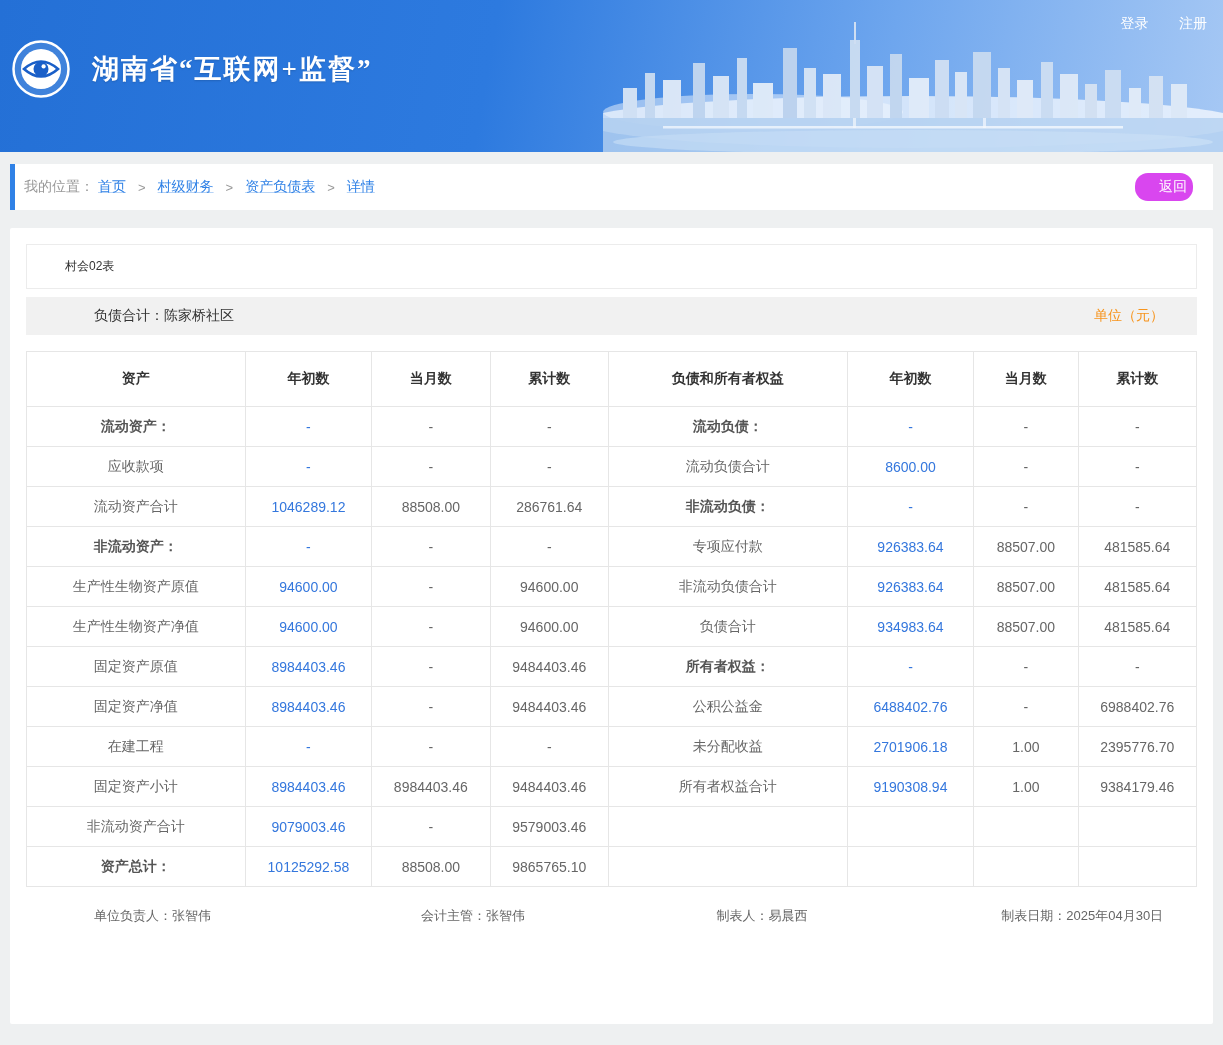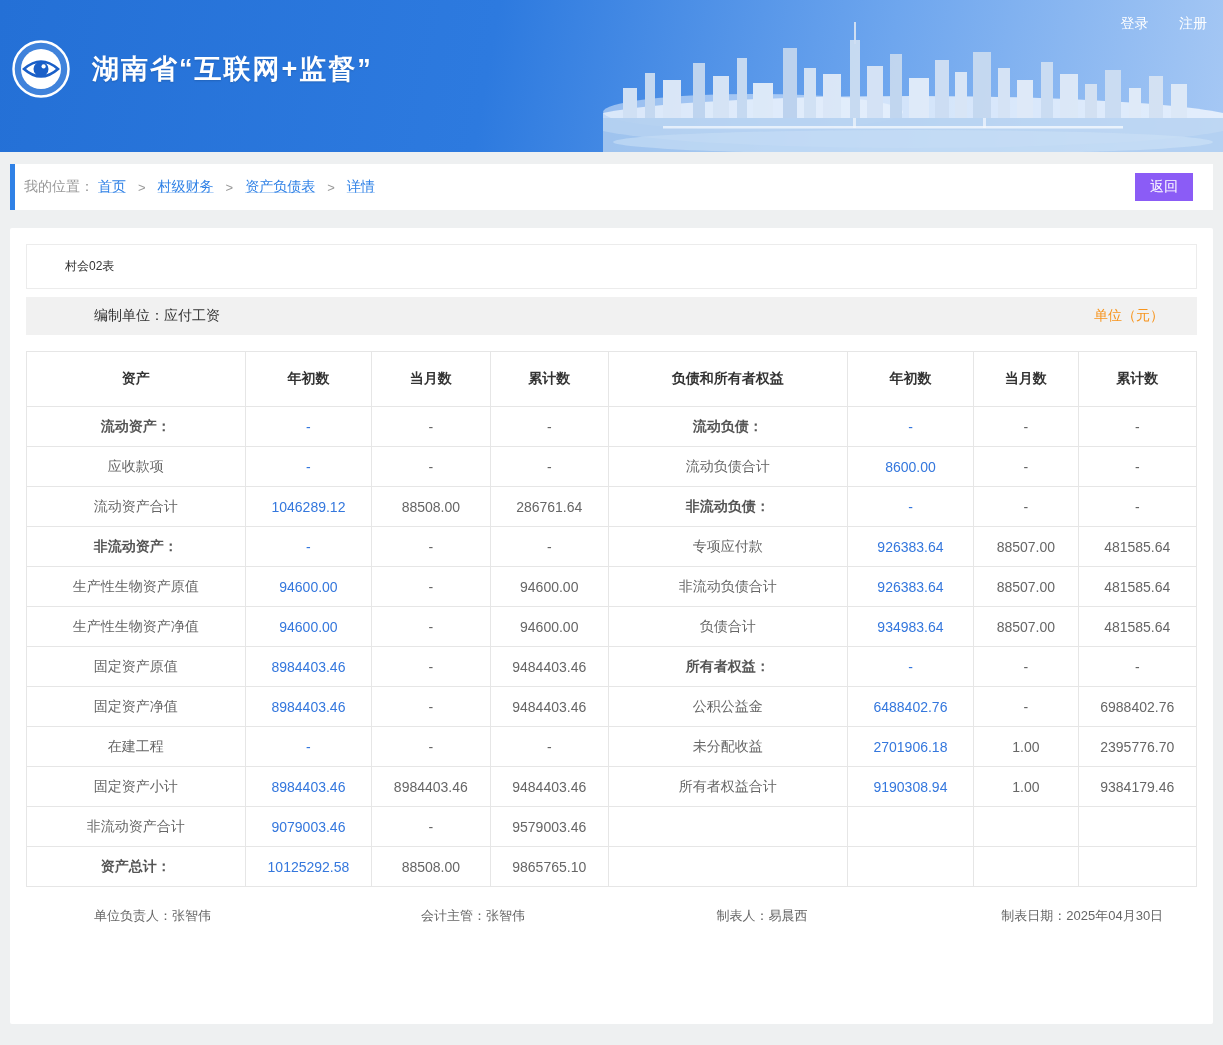--- a/index.html
+++ b/index.html
@@ -5,29 +5,29 @@
   html,body{margin:0;padding:0;background:#eef0f1;font-family:"Liberation Sans","DejaVu Sans",sans-serif;}
   .page{width:1223px;min-height:1045px;margin:0 auto;background:#eef0f1;overflow:hidden;}
 
   
   .banner{position:relative;height:152px;background:linear-gradient(100deg,#2470d6 0%,#2d7adf 40%,#6ea6ee 72%,#a6c8f4 100%);overflow:hidden;}
   .skyline{position:absolute;right:0;top:0;height:152px;width:620px;}
   .top-links{position:absolute;top:14px;right:16px;z-index:3;}
   .top-links a{color:#ffffff;font-size:14px;text-decoration:none;margin-left:26px;cursor:pointer;}
   .brand{position:absolute;left:12px;top:40px;display:flex;align-items:center;z-index:2;}
   .logo{width:58px;height:58px;flex:0 0 58px;}
-  .site-title{color:#ffffff;font-size:27px;font-weight:bold;margin:0 0 0 22px;letter-spacing:2px;text-shadow:0 1px 2px rgba(0,0,0,0.15);}
+  .site-title{color:#ffffff;font-size:27px;font-weight:bold;margin:0 0 0 22px;letter-spacing:2px;text-shadow:0 1px 2px rgba(0,0,0,0.15);font-family:Liberation Serif, serif;}
 
   
   .breadcrumb-bar{margin:12px 10px 0 10px;height:46px;background:#ffffff;border-left:5px solid #2f81e6;display:flex;align-items:center;padding:0 20px 0 9px;position:relative;}
   .crumb-label{color:#999;font-size:14px;}
   .crumbs{display:flex;align-items:center;}
   .crumb-link{color:#2f81e6;font-size:14px;text-decoration:underline;text-decoration-color:rgba(47,129,230,0.35);cursor:pointer;margin:0 4px;}
   .crumb-sep{color:#999;font-size:13px;margin:0 8px;}
-  .back-btn{margin-left:auto;background:#8b5cf6;color:#fff;border:none;border-radius:0;font-size:14px;width:58px;height:28px;cursor:pointer;font-family:inherit;}
+  .back-btn{margin-left:auto;background:#d946ef;color:#fff;border:none;border-radius:13px;font-size:14px;width:58px;height:28px;cursor:pointer;font-family:inherit;text-align:right;}
 
   
   .card{margin:18px 10px 0 10px;background:#ffffff;border-radius:2px;padding:16px 16px 0 16px;min-height:780px;}
   .report-title{border:1px solid #ececec;padding:13px 38px;font-size:12px;color:#333;}
   .unit-row{margin-top:8px;background:#f1f1f1;padding:10px 33px 10px 68px;display:flex;justify-content:space-between;align-items:center;font-size:14px;color:#333;}
   .unit-orange{color:#f7941d;}
 
   
   table.sheet{width:100%;border-collapse:collapse;table-layout:fixed;margin-top:16px;}
   table.sheet th{border:1px solid #e6e6e6;height:52px;font-size:14px;color:#333;font-weight:bold;text-align:center;background:#fff;}
@@ -109,21 +109,21 @@
         <a class="crumb-link">资产负债表</a>
         <span class="crumb-sep">&gt;</span>
         <a class="crumb-link">详情</a>
       </nav>
     <button class="back-btn">返回</button>
   </div>
 
   <main class="card">
     <div class="report-title">村会02表</div>
     <div class="unit-row">
-      <span>编制单位：应付工资</span>
+      <span>负债合计：陈家桥社区</span>
       <span class="unit-orange">单位（元）</span>
     </div>
 
     <table class="sheet">
       <colgroup>
         <col style="width:218px">
           <col style="width:126px">
           <col style="width:118px">
           <col style="width:118px">
         <col style="width:238px">

